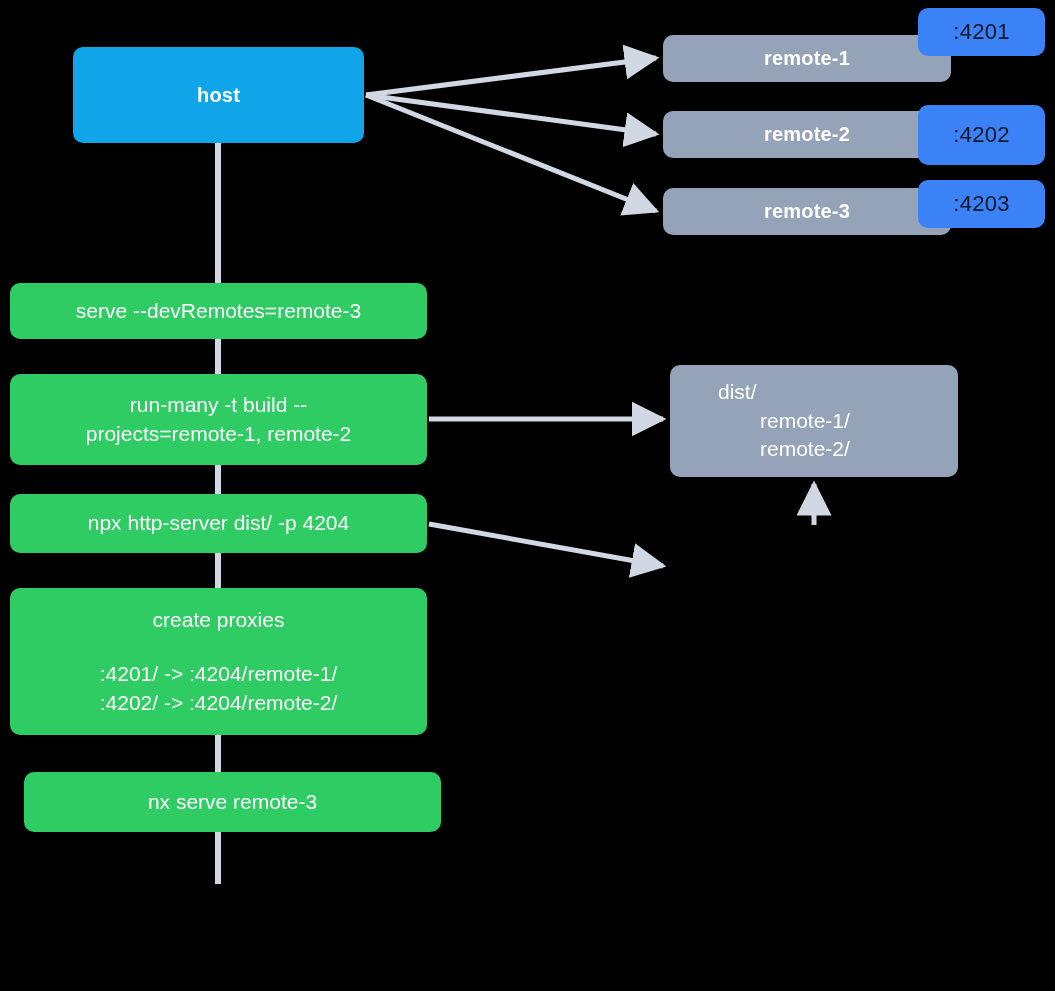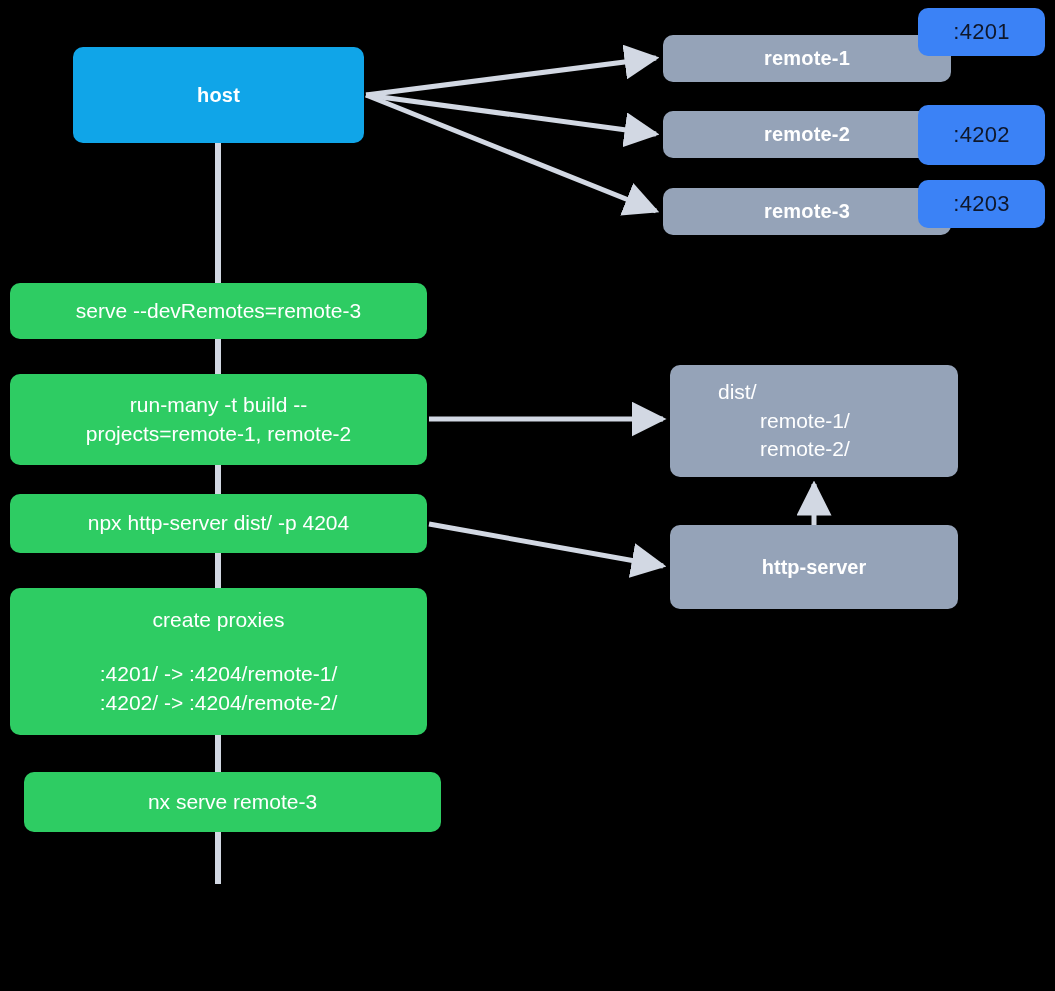--- a/index.html
+++ b/index.html
@@ -175,17 +175,14 @@
     <span>nx serve remote-3</span>
   </div>
 
 
   <div class="node node-dist" style="left:670px; top:365px; width:288px; height:112px;padding-left:48px;">
     <span class="dist-line">dist/</span>
     <span class="dist-line dist-indent">remote-1/</span>
     <span class="dist-line dist-indent">remote-2/</span>
   </div>
 
-  <div class="node node-gray" style="left:670px; top:525px; width:288px; height:84px;">
-    <span>http-server</span>
-  </div>
 
 </div>
 
 </body></html>

